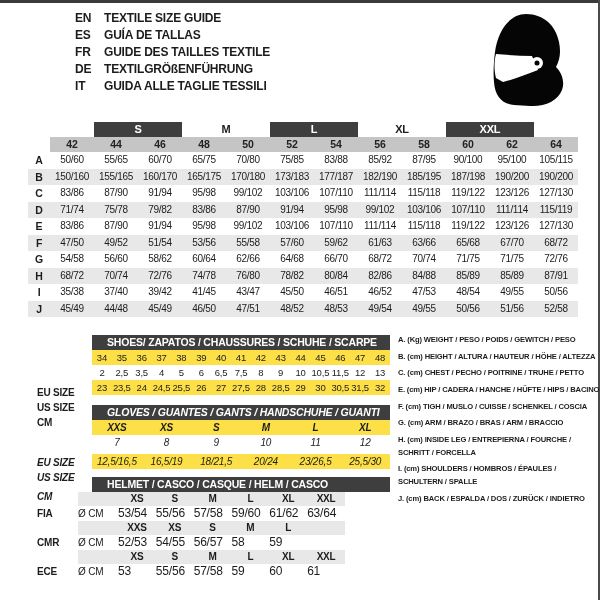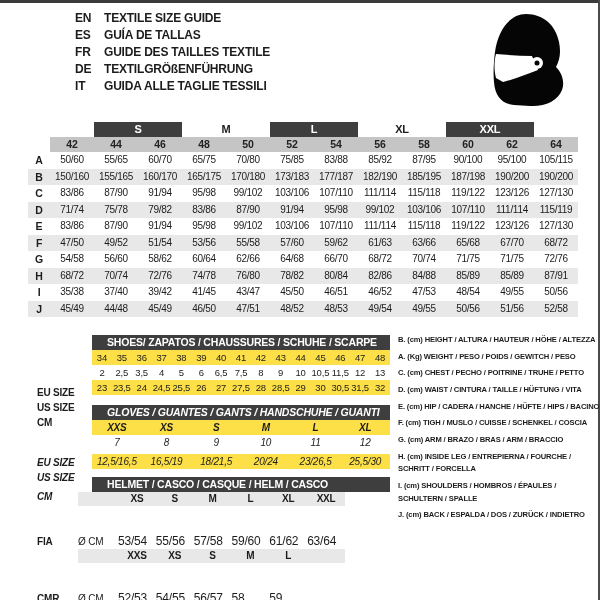--- a/index.html
+++ b/index.html
@@ -48,21 +48,21 @@
   .gap{margin-top:4px;}
   .b-cell{flex:1;text-align:center;font-size:9.5px;white-space:nowrap;}
   .gloves-cells .b-cell{font-size:10px;}
   .gloves-sizes .b-cell{font-weight:bold;}
 
   
   .h-sizerow{display:flex;margin-left:48px;width:267px;height:14px;line-height:14px;background:#e8e8e8;
              font-weight:bold;font-size:10px;}
   .h-spacer{width:40px;}
   .h-scell{flex:1;text-align:center;}
-  .h-valrow{display:flex;width:315px;height:15px;line-height:15px;margin-top:28px;}
+  .h-valrow{display:flex;width:315px;height:15px;line-height:15px;}
   .h-label{width:48px;padding-left:7px;box-sizing:border-box;font-weight:bold;font-size:10px;}
   .h-unit{width:40px;font-weight:normal;font-size:10px;}
   .h-vcell{flex:1;text-align:left;font-size:12px;white-space:nowrap;}
 
   
   #legend{position:absolute;left:398px;top:334px;width:202px;}
   .legend-item{font-weight:bold;font-size:7.6px;line-height:12.5px;margin-bottom:4.2px;letter-spacing:-0.15px;}
 </style>
 </head>
 <body>
@@ -449,24 +449,23 @@
         <div class="h-vcell">53</div>
         <div class="h-vcell">55/56</div>
         <div class="h-vcell">57/58</div>
         <div class="h-vcell">59</div>
         <div class="h-vcell">60</div>
         <div class="h-vcell">61</div>
       </div>
     </div>
 
   <div id="legend">
+      <div class="legend-item">A. (Kg) WEIGHT / PESO / POIDS / GEWITCH / PESO</div>
       <div class="legend-item">B. (cm) HEIGHT / ALTURA / HAUTEUR / HÖHE / ALTEZZA</div>
-      <div class="legend-item">A. (Kg) WEIGHT / PESO / POIDS / GEWITCH / PESO</div>
       <div class="legend-item">C. (cm) CHEST / PECHO / POITRINE / TRUHE / PETTO</div>
-      <div class="legend-item">D. (cm) WAIST / CINTURA / TAILLE / HÜFTUNG / VITA</div>
       <div class="legend-item">E. (cm) HIP / CADERA / HANCHE / HÜFTE / HIPS /  BACINO</div>
       <div class="legend-item">F. (cm) TIGH / MUSLO / CUISSE / SCHENKEL / COSCIA</div>
       <div class="legend-item">G. (cm) ARM  / BRAZO / BRAS / ARM / BRACCIO</div>
       <div class="legend-item">H. (cm) INSIDE LEG / ENTREPIERNA / FOURCHE / SCHRITT / FORCELLA</div>
       <div class="legend-item">I.  (cm) SHOULDERS / HOMBROS / ÉPAULES / SCHULTERN / SPALLE</div>
       <div class="legend-item">J. (cm) BACK / ESPALDA / DOS / ZURÜCK / INDIETRO</div>
     </div>
 </div>
 
 </body></html>

